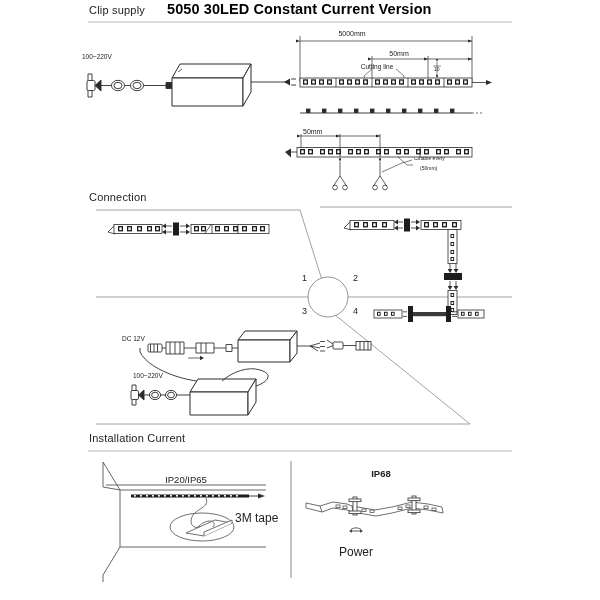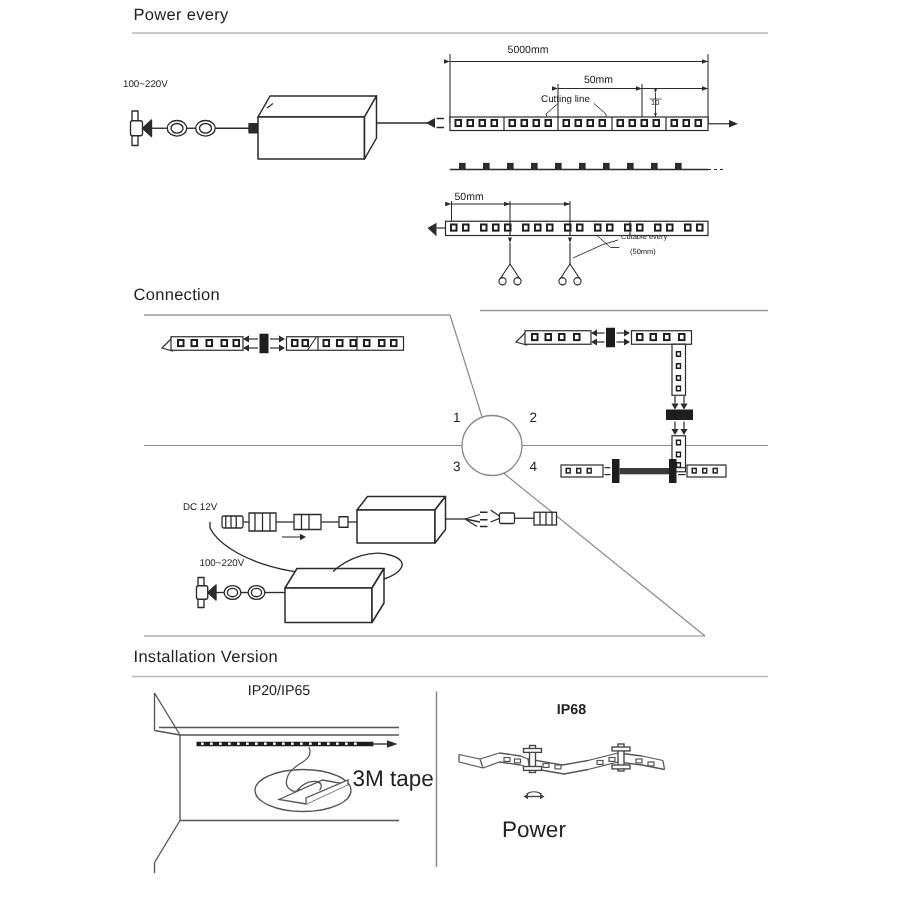--- a/index.html
+++ b/index.html
@@ -65,21 +65,21 @@
   .t-circ {
     font-size: 4.6px;
     color: #333;
     text-align: center;
   }
   .t-ip {
     font-size: 9.5px;
     color: #222;
   }
   .t-lbl {
-    font-size: 15px;
+    font-size: 12px;
     color: #222;
   }
   .t-box {
     font-size: 11px;
     color: #111;
   }
   .t-ctrl {
     font-size: 6.5px;
     font-weight: bold;
     font-style: italic;
@@ -91,21 +91,22 @@
     font-style: italic;
     color: #111;
   }
   .ctr { transform: translateX(-50%); }
 </style>
 </head>
 <body>
 
 <div id="sheet">
 
-  <div class="txt t-section" style="left:89px; top:5px;">Power every</div>
+  <div class="txt t-section" style="left:89px; top:5px;">Clip supply</div>
+  <div class="txt t-title-bold" style="left:167px; top:2px;">5050 30LED  Constant Current Version</div>
 
   <div class="txt t-small" style="left:82px; top:54px;">100~220V</div>
   <div class="txt t-box" style="left:189px; top:78px;">Power</div>
 
   <div class="txt t-dim ctr" style="left:352px; top:30px;">5000mm</div>
   <div class="txt t-dim ctr" style="left:399px; top:50px;">50mm</div>
   <div class="txt t-small ctr" style="left:377px; top:64px;">Cutting line</div>
   <div class="txt t-tiny" style="left:434px; top:67px;">10</div>
 
   <div class="txt t-dim" style="left:303px; top:128px;">50mm</div>
@@ -120,23 +121,23 @@
   <div class="txt t-num" style="left:353px; top:307px;">4</div>
 
   <div class="txt t-circ ctr" style="left:328px; top:292px;">Connection</div>
   <div class="txt t-circ ctr" style="left:328px; top:299px;">type</div>
 
   <div class="txt t-small" style="left:122px; top:336px;">DC 12V</div>
   <div class="txt t-ctrl" style="left:249px; top:341px;">Controller</div>
   <div class="txt t-small" style="left:133px; top:373px;">100~220V</div>
   <div class="txt t-pow2" style="left:209px; top:389px;">Power</div>
 
-  <div class="txt t-section" style="left:89px; top:433px;">Installation Version</div>
-
-  <div class="txt t-ip ctr" style="left:186px; top:456px;">IP20/IP65</div>
+  <div class="txt t-section" style="left:89px; top:433px;">Installation Current</div>
+
+  <div class="txt t-ip ctr" style="left:186px; top:475px;">IP20/IP65</div>
   <div class="txt t-lbl" style="left:235px; top:512px;">3M tape</div>
 
   <div class="txt t-ip ctr" style="left:381px; top:469px;font-weight:bold;">IP68</div>
   <div class="txt t-lbl ctr" style="left:356px; top:546px;">Power</div>
 
   <svg class="layer" viewBox="0 0 600 600">
     <defs>
       <marker id="ar" markerWidth="7" markerHeight="7" refX="6" refY="2.2" orient="auto" markerUnits="strokeWidth">
         <path d="M0,0 L6,2.2 L0,4.4 z" fill="#2b2b2b"></path>
       </marker>

